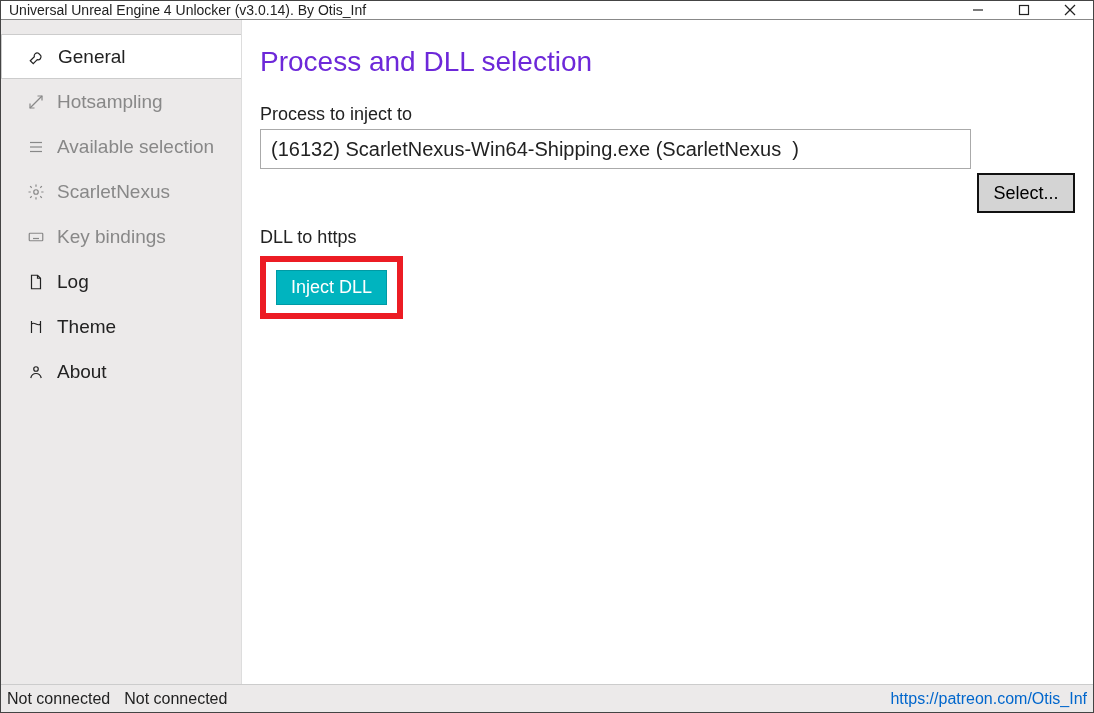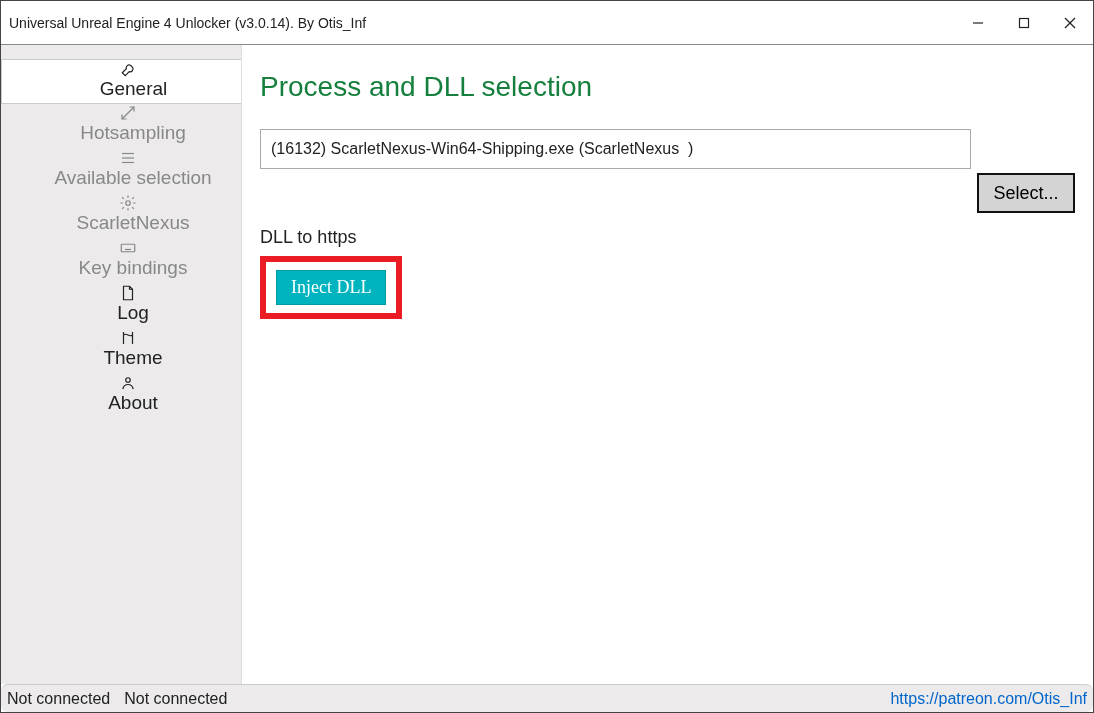--- a/index.html
+++ b/index.html
@@ -12,21 +12,21 @@
       position: relative;
     }
     .window {
       width: 100%;
       height: 100%;
       border: 1px solid #444;
       display: flex;
       flex-direction: column;
     }
     .titlebar {
-      height: 44px;
+      height: 19px;
       display: flex;
       align-items: center;
       padding-left: 8px;
       font-size: 14px;
       border-bottom: 1px solid #888;
       flex-shrink: 0;
     }
     .titlebar-title { flex: 1; color: #222; }
     .win-controls { display: flex; height: 100%; }
     .win-btn {
@@ -51,21 +51,20 @@
       flex-shrink: 0;
     }
     .side-item {
       display: flex;
       align-items: center;
       height: 45px;
       padding-left: 24px;
       font-size: 19px;
       color: #888;
       cursor: pointer;
-      flex-direction: column;
     }
     .side-item.active {
       background: #fff;
       color: #222;
       border: 1px solid #ccc;
       border-right: none;
       position: relative;
     }
     .side-item.dark { color: #222; }
     .side-icon {
@@ -79,38 +78,38 @@
     .content {
       flex: 1;
       padding: 20px 18px 10px 18px;
       display: flex;
       flex-direction: column;
       min-width: 0;
     }
     .page-title {
       font-size: 28px;
       font-weight: 400;
-      color: #15803d;
+      color: #6d28d9;
       margin-top: 6px;
       margin-bottom: 26px;
     }
     .field-label {
       font-size: 18px;
       color: #222;
       margin-bottom: 4px;
     }
     .field-row {
       display: flex;
       align-items: stretch;
       margin-bottom: 14px;
     }
     .text-input {
       flex: 1;
       border: 1px solid #aaa;
-      font-size: 16px;
+      font-size: 20px;
       padding: 6px 10px;
       color: #222;
       background: #fff;
       font-family: inherit;
       height: 40px;
     }
     .btn {
       width: 98px;
       font-size: 18px;
       background: #d4d4d4;
@@ -131,32 +130,31 @@
       padding: 8px 10px;
       width: fit-content;
     }
     .inject-btn {
       background: #00b4bf;
       color: #fff;
       font-size: 18px;
       border: 1px solid #009aa4;
       padding: 6px 14px;
       cursor: pointer;
-      font-family: Liberation Serif, serif;
+      font-family: Liberation Sans, sans-serif;
     }
     .statusbar {
       height: 28px;
       background: #eceaea;
       border-top: 1px solid #ccc;
       display: flex;
       align-items: center;
       font-size: 16px;
       padding: 0 6px;
       flex-shrink: 0;
-      border-radius: 7px;
     }
     .status-left { flex: 1; display: flex; gap: 14px; color: #222; }
     .status-link { color: #0066cc; cursor: pointer; }
   </style>
 </head>
 <body>
 
 <div class="window">
   <div class="titlebar">
     <div class="titlebar-title">Universal Unreal Engine 4 Unlocker (v3.0.14). By Otis_Inf</div>
@@ -257,20 +255,21 @@
               <path d="M5 20c1-4 4-6 7-6s6 2 7 6"></path>
             </svg>
         </span>
         <span>About</span>
       </div>
     </div>
 
     <div class="content">
       <div class="page-title">Process and DLL selection</div>
 
+      <div class="field-label">Process to inject to</div>
       <div class="field-row">
         <input class="text-input" type="text" value="(16132) ScarletNexus-Win64-Shipping.exe (ScarletNexus  )" style="">
         <button class="btn primary-outline">Select...</button>
       </div>
 
       <div class="field-label">DLL to https</div>
 
       <div class="inject-wrap">
         <button class="inject-btn">Inject DLL</button>
       </div>

